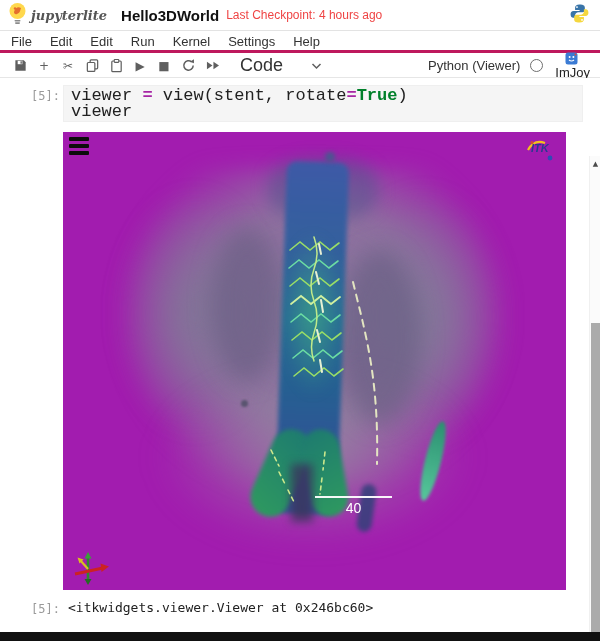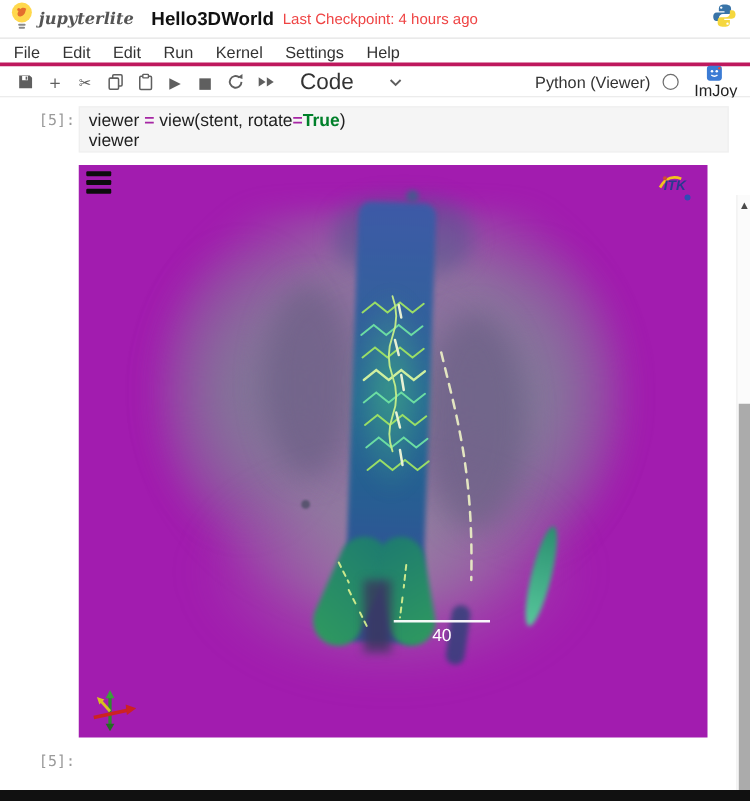--- a/index.html
+++ b/index.html
@@ -45,21 +45,21 @@
   
   .notebook { position:absolute; left:0; top:78px; width:600px; height:554px; background:#fff; }
 
   .prompt-col { position:absolute; left:0; width:60px; text-align:right;
                 font-family:"DejaVu Sans Mono", monospace; font-size:12px; color:#9a9a9a; }
   .in-prompt  { top:11px; }
   .out-prompt { top:524px; }
 
   .code-cell { position:absolute; left:63px; top:7px; width:520px; height:37px;
                background:#f5f5f5; border:1px solid #efefef; padding:2px 7px; cursor:text; }
-  .code-cell pre { font-family:Liberation Sans, sans-serif; font-size:14px; line-height:16px;
+  .code-cell pre { font-family:Liberation Mono, monospace; font-size:17px; line-height:16px;
                    color:#212121; white-space:pre; }
   .tok-op { color:#a626a4; font-weight:bold; }
   .tok-kw { color:#00802a; font-weight:bold; }
 
   .out-text { position:absolute; left:68px; top:522px;
               font-family:"DejaVu Sans Mono", monospace; font-size:13px; color:#212121;
               white-space:pre; }
 
   
   .viewer { position:absolute; left:63px; top:54px; width:503px; height:458px;
@@ -300,20 +300,21 @@
           <polygon points="17,33 13.5,27 20.5,27" fill="#246b24"></polygon>
           <line x1="4" y1="22" x2="32" y2="16" stroke="#cc2222" stroke-width="3"></line>
           <polygon points="38,14.5 29.5,11.5 30.5,20" fill="#cc2222"></polygon>
           <line x1="17" y1="17" x2="9" y2="8" stroke="#d8c020" stroke-width="2.2"></line>
           <polygon points="6.5,5.5 12.5,7.5 8.5,11.5" fill="#d8c020"></polygon>
         </svg>
       </span>
     </div>
 
     <div class="prompt-col out-prompt">[5]:</div>
+    <div class="out-text">&lt;itkwidgets.viewer.Viewer at 0x246bc60&gt;</div>
 
     <div class="scrollbar">
       <div class="sb-arrow sb-up">▲</div>
       <div class="sb-thumb"></div>
 
     </div>
   </main>
 
   <footer class="bottom-bar"></footer>
 </div>

